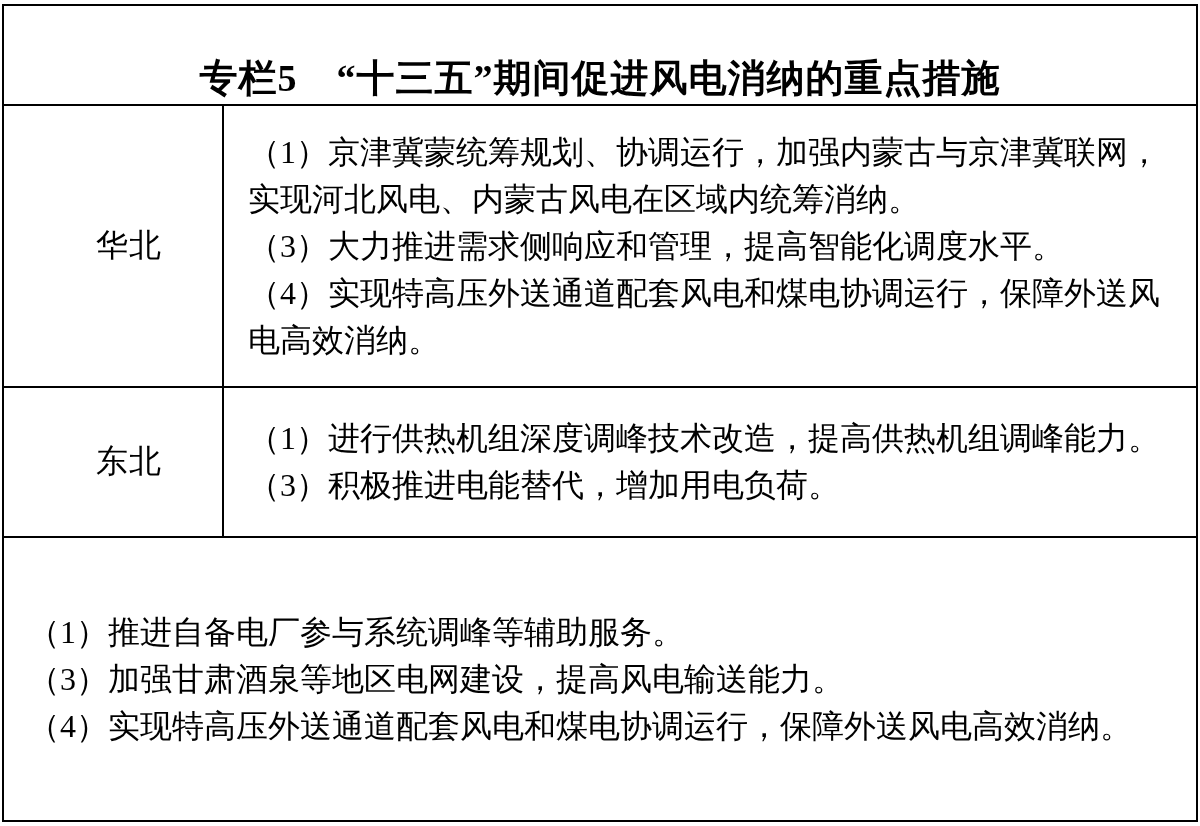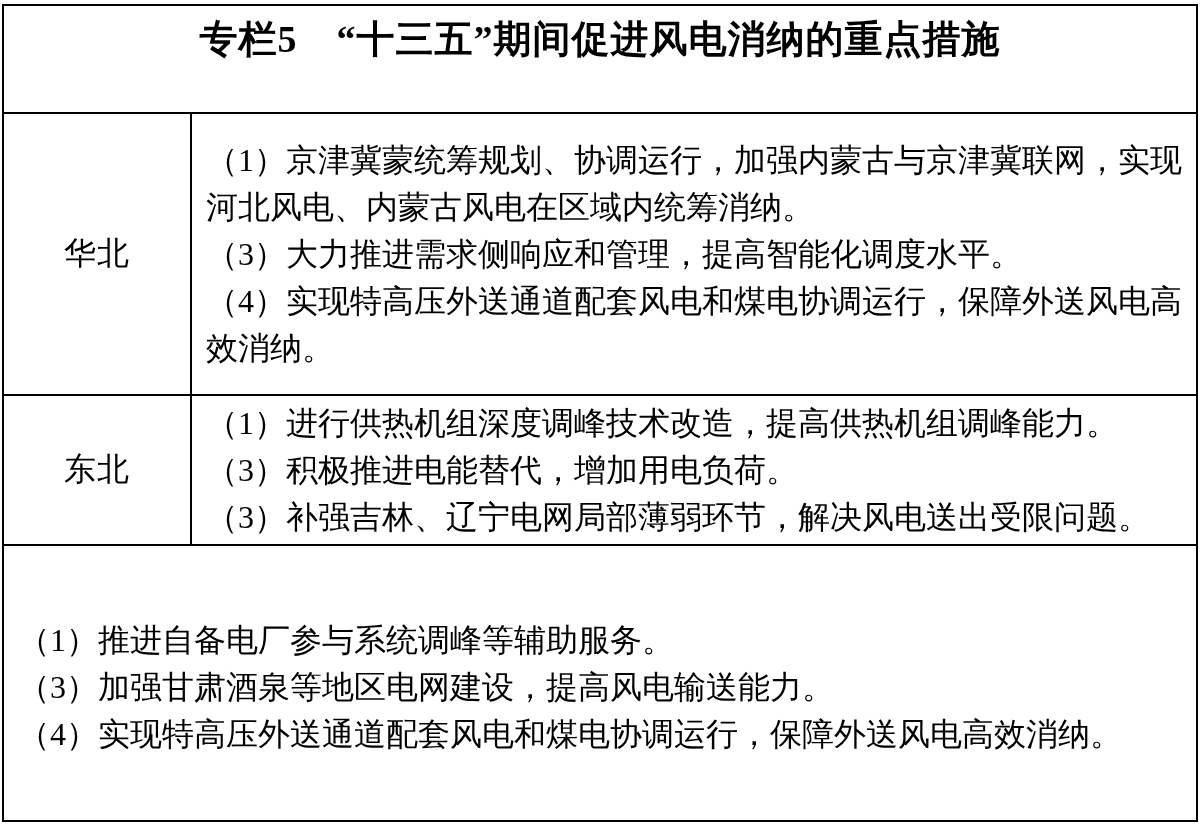--- a/index.html
+++ b/index.html
@@ -23,24 +23,23 @@
     border: 2px solid #000000;
     box-sizing: border-box;
     display: flex;
     flex-direction: column;
   }
   .title-row {
     height: 100px;
     flex: 0 0 auto;
     border-bottom: 2px solid #000000;
     display: flex;
-    align-items: flex-start;
+    align-items: flex-end;
     justify-content: center;
     box-sizing: border-box;
-    margin-top: 8px;
   }
   .title-text {
     font-size: 38px;
     font-weight: bold;
     letter-spacing: 1px;
     white-space: nowrap;
   }
   .data-row {
     display: flex;
     flex-direction: row;
@@ -53,29 +52,30 @@
   .row-dongbei { height: 150px; }
   .row-xibei { height: 282px; }
   .region-cell {
     width: 188px;
     flex: 0 0 auto;
     border-right: 2px solid #000000;
     box-sizing: border-box;
     display: flex;
     align-items: center;
     justify-content: center;
+    margin-left: 32px;
   }
   .region-label {
     font-size: 32px;
     letter-spacing: 1px;
   }
   .content-cell {
     flex: 1 1 auto;
     box-sizing: border-box;
-    padding: 2px 8px 2px 14px;
+    padding: 2px 8px 2px 24px;
     display: flex;
     flex-direction: column;
     justify-content: center;
     overflow: hidden;
   }
   .measure {
     margin: 0;
     font-size: 32px;
     line-height: 47px;
     letter-spacing: 0;
@@ -103,21 +103,20 @@
       </div>
     </div>
 
     <div class="data-row row-dongbei">
       <div class="region-cell">
         <span class="region-label">东北</span>
       </div>
       <div class="content-cell">
         <p class="measure">（1）进行供热机组深度调峰技术改造，提高供热机组调峰能力。</p>
         <p class="measure">（3）积极推进电能替代，增加用电负荷。</p>
-        <p class="measure">（3）补强吉林、辽宁电网局部薄弱环节，解决风电送出受限问题。</p>
       </div>
     </div>
 
     <div class="data-row row-xibei">
       <div class="content-cell">
         <p class="measure">（1）推进自备电厂参与系统调峰等辅助服务。</p>
         <p class="measure">（3）加强甘肃酒泉等地区电网建设，提高风电输送能力。</p>
         <p class="measure">（4）实现特高压外送通道配套风电和煤电协调运行，保障外送风电高效消纳。</p>
       </div>
     </div>

